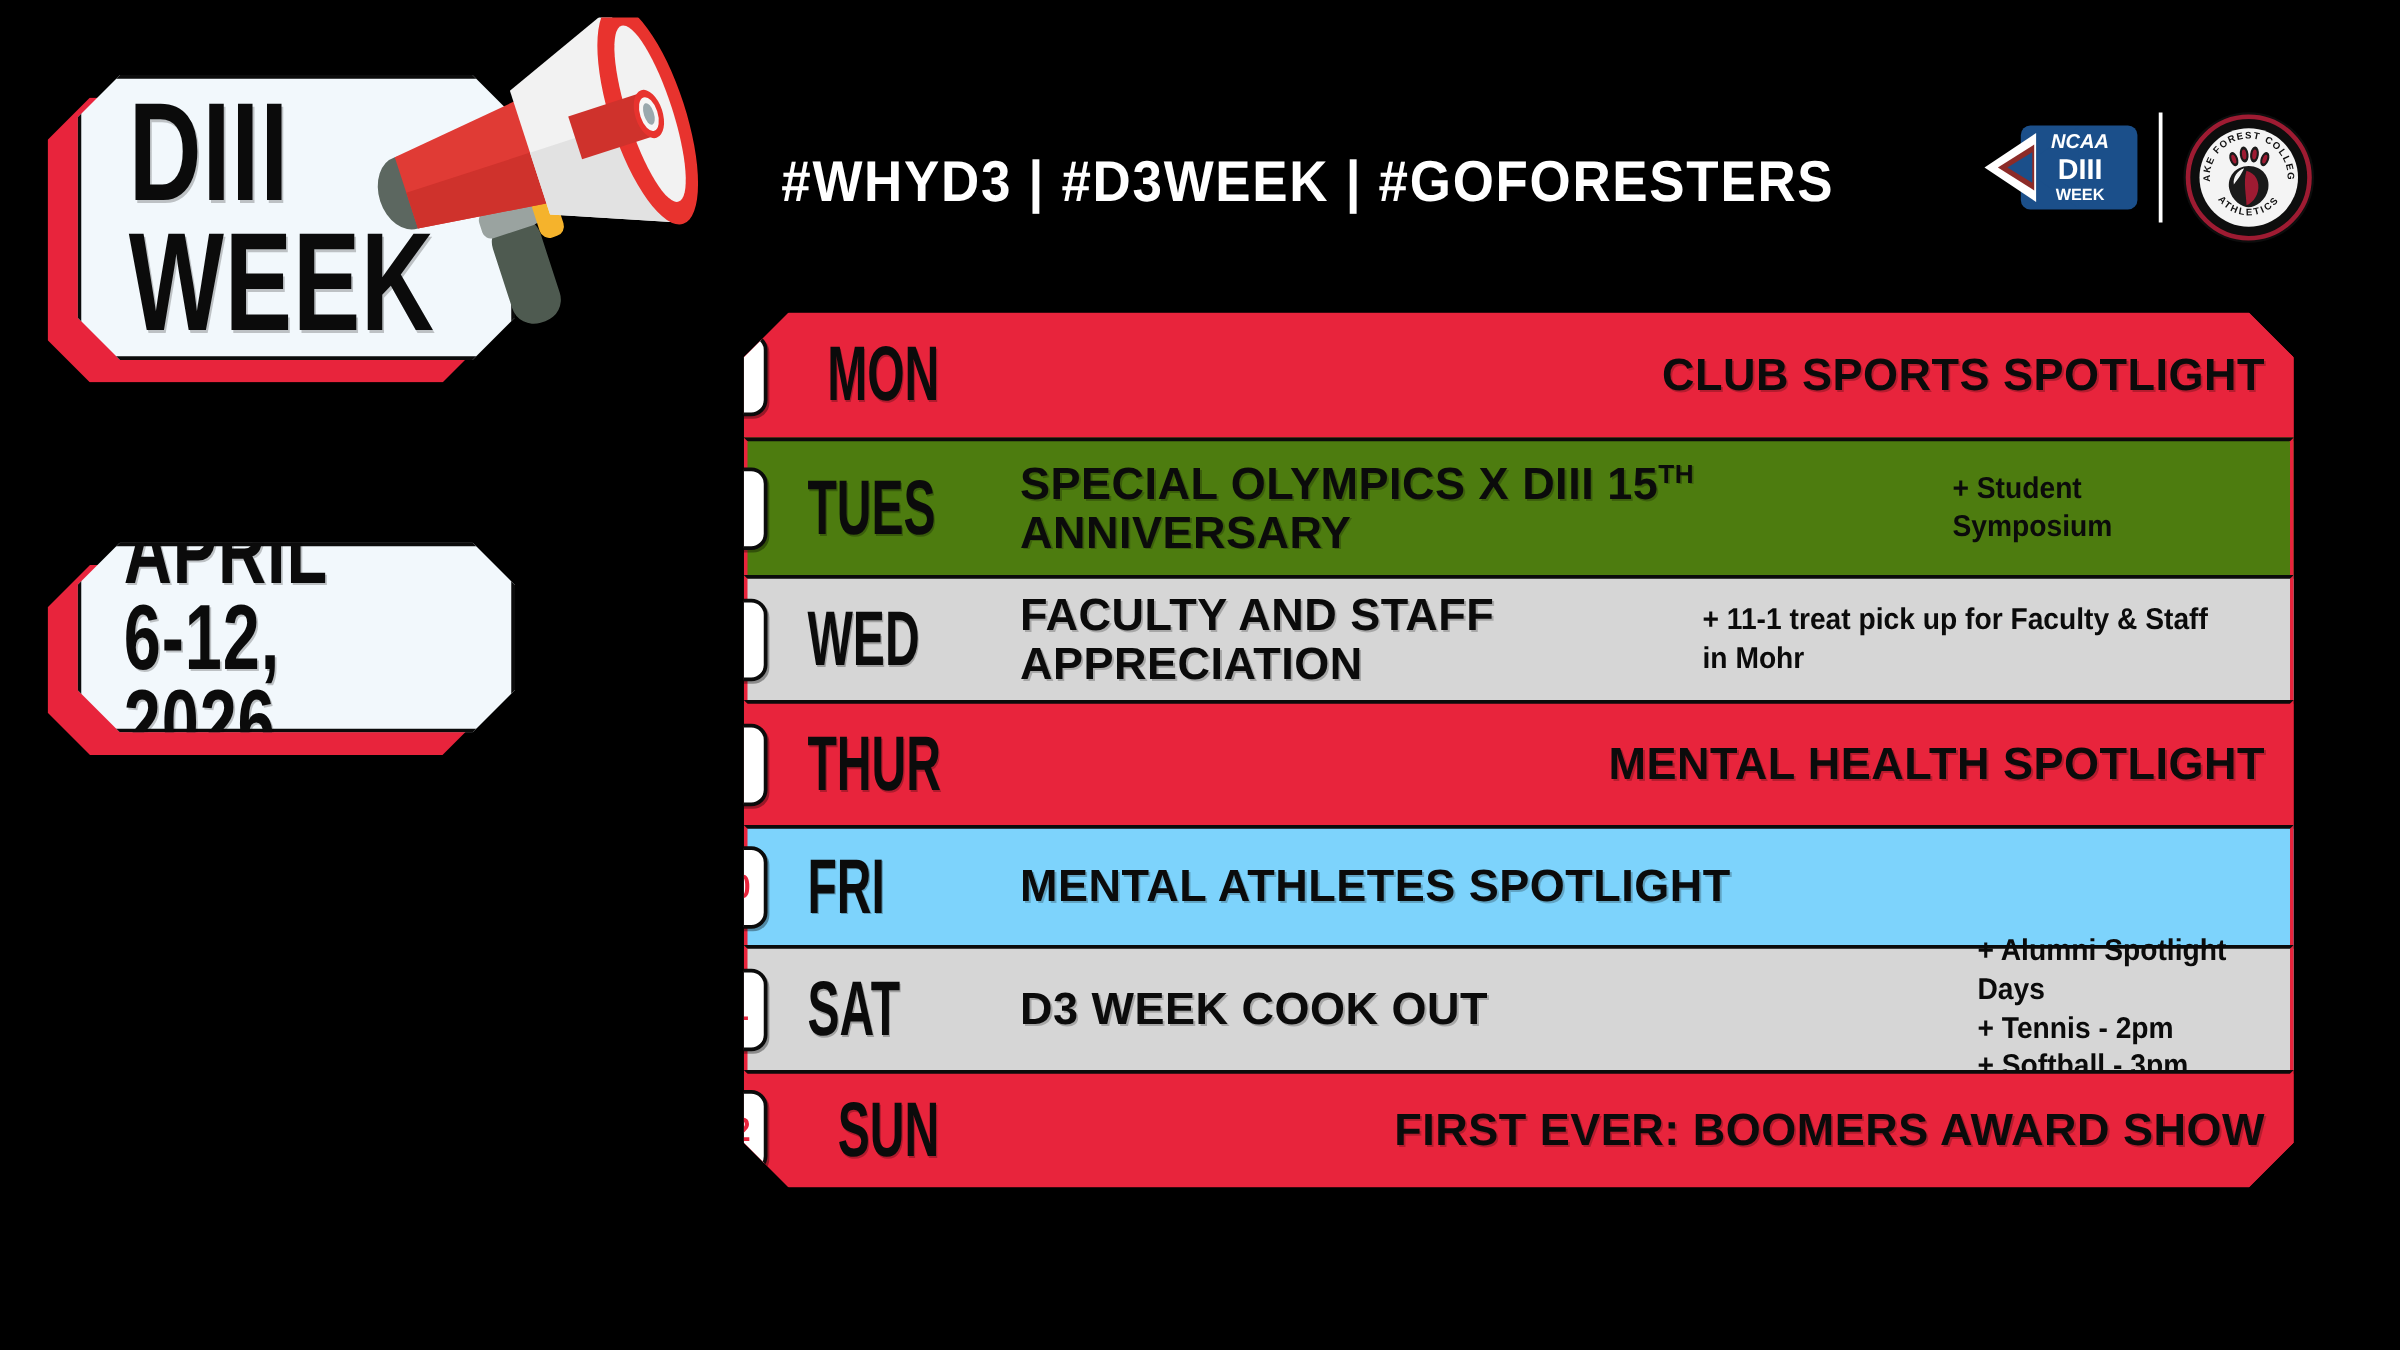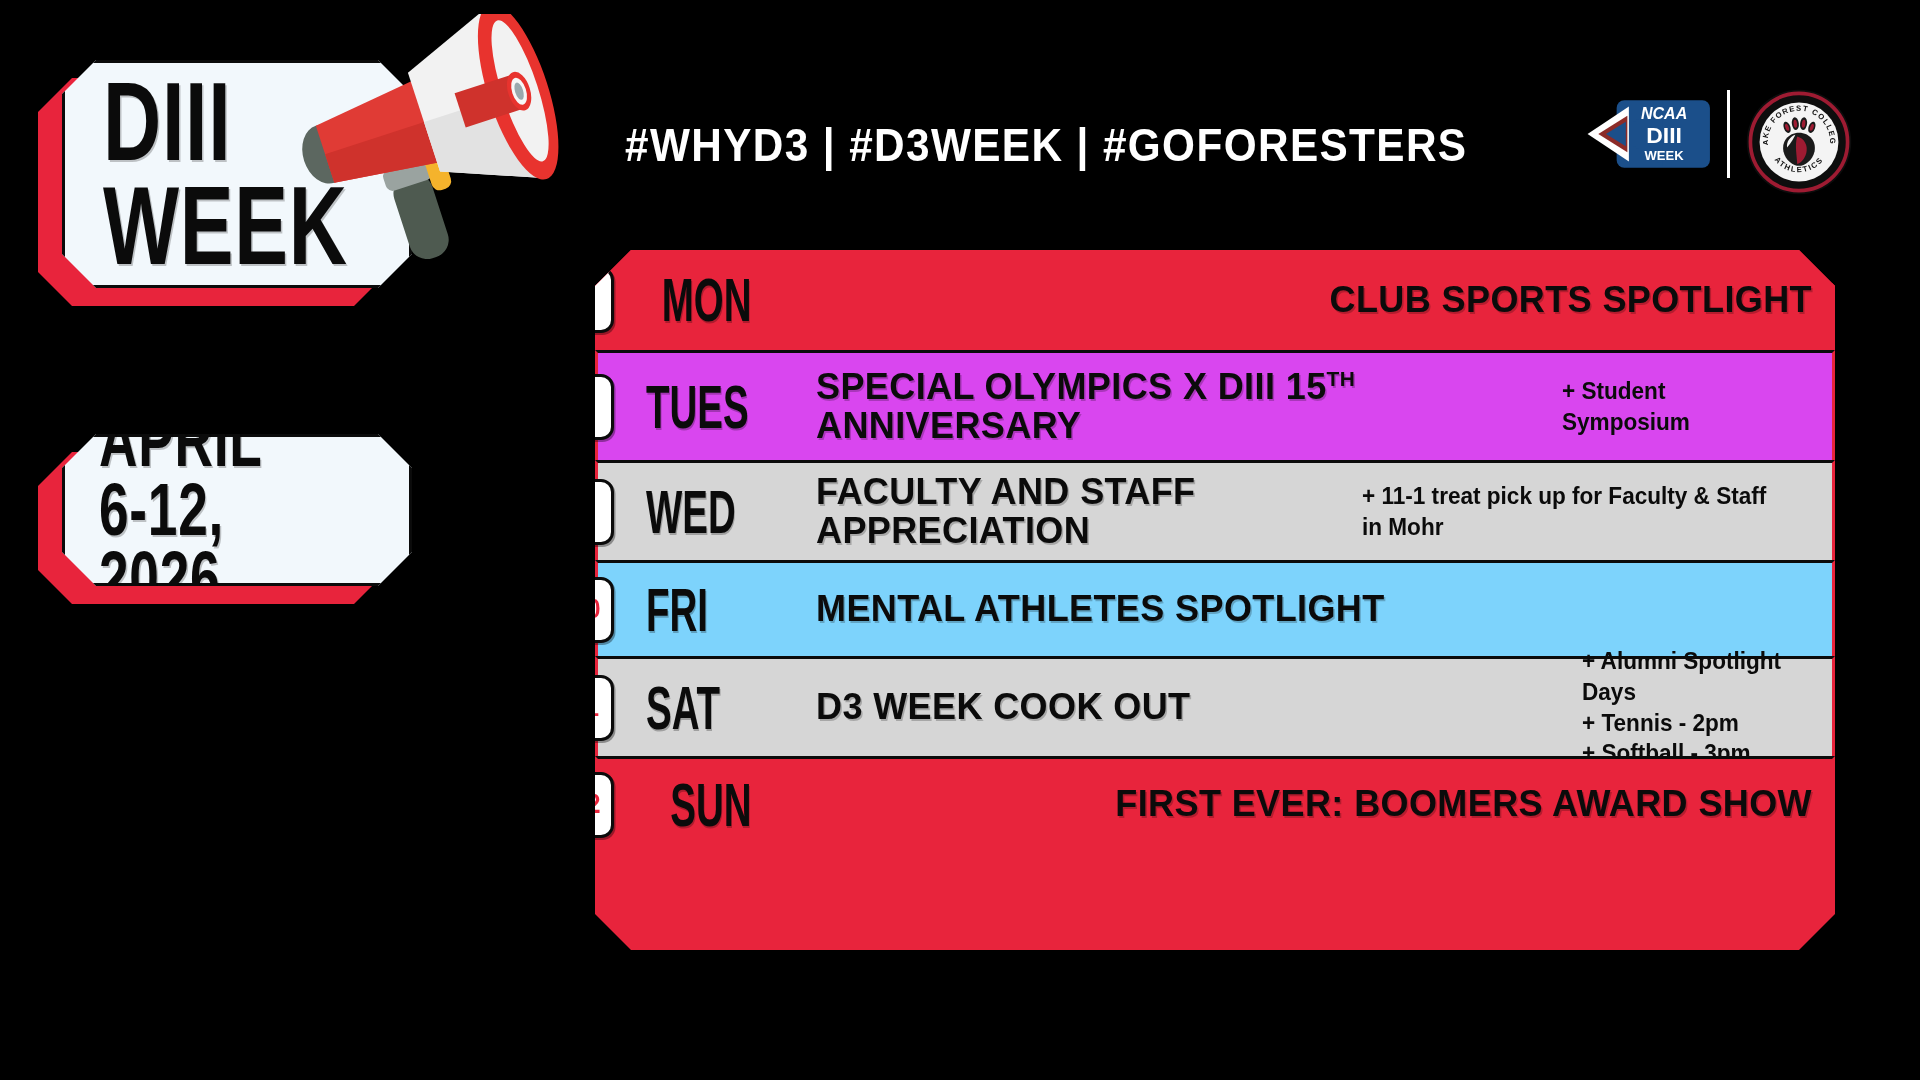--- a/index.html
+++ b/index.html
@@ -65,21 +65,21 @@
     border-left:0; 
   }
   .row{
     position:relative; display:flex; align-items:center;
     border-top:3px solid #0b0b0b;
     border-left:3px solid #e8243c;
     border-right:3px solid #e8243c;
   }
   .row:first-child{ border-top:0; }
   .row.red   { background:#e8243c;text-align:right; }
-  .row.ice   { background:#d946ef; }
+  .row.ice   { background:#4d7c0f; }
   .row.gray  { background:#d6d6d6; }
   .row.white { background:#7dd3fc; }
 
   .day{
     font-weight:700; color:#0b0b0b; font-size:62px; line-height:1;
     transform: scaleX(0.62); transform-origin:left center;
     width:170px; flex:0 0 170px; margin-left:48px;
     white-space:nowrap;
     text-shadow: 1.5px 1.5px 0 rgba(0,0,0,0.25);
   }
@@ -228,20 +228,27 @@
         <div class="extra narrow">+ Student Symposium</div>
       </div>
       <div class="row gray" style="height: 100px;">
         <div class="chip">
           <span>4/8</span>
         </div>
         <div class="day">WED</div>
         <div class="title">FACULTY AND STAFF<br>APPRECIATION</div>
         <div class="extra wide">+ 11-1 treat pick up for Faculty &amp; Staff in Mohr</div>
       </div>
+      <div class="row red" style="height: 100px;">
+        <div class="chip">
+          <span>4/9</span>
+        </div>
+        <div class="day">THUR</div>
+        <div class="title">MENTAL HEALTH SPOTLIGHT</div>
+      </div>
       <div class="row white" style="height: 96px;">
         <div class="chip">
           <span>4/10</span>
         </div>
         <div class="day">FRI</div>
         <div class="title">MENTAL ATHLETES SPOTLIGHT</div>
       </div>
       <div class="row gray" style="height: 100px;">
         <div class="chip">
           <span>4/11</span>

